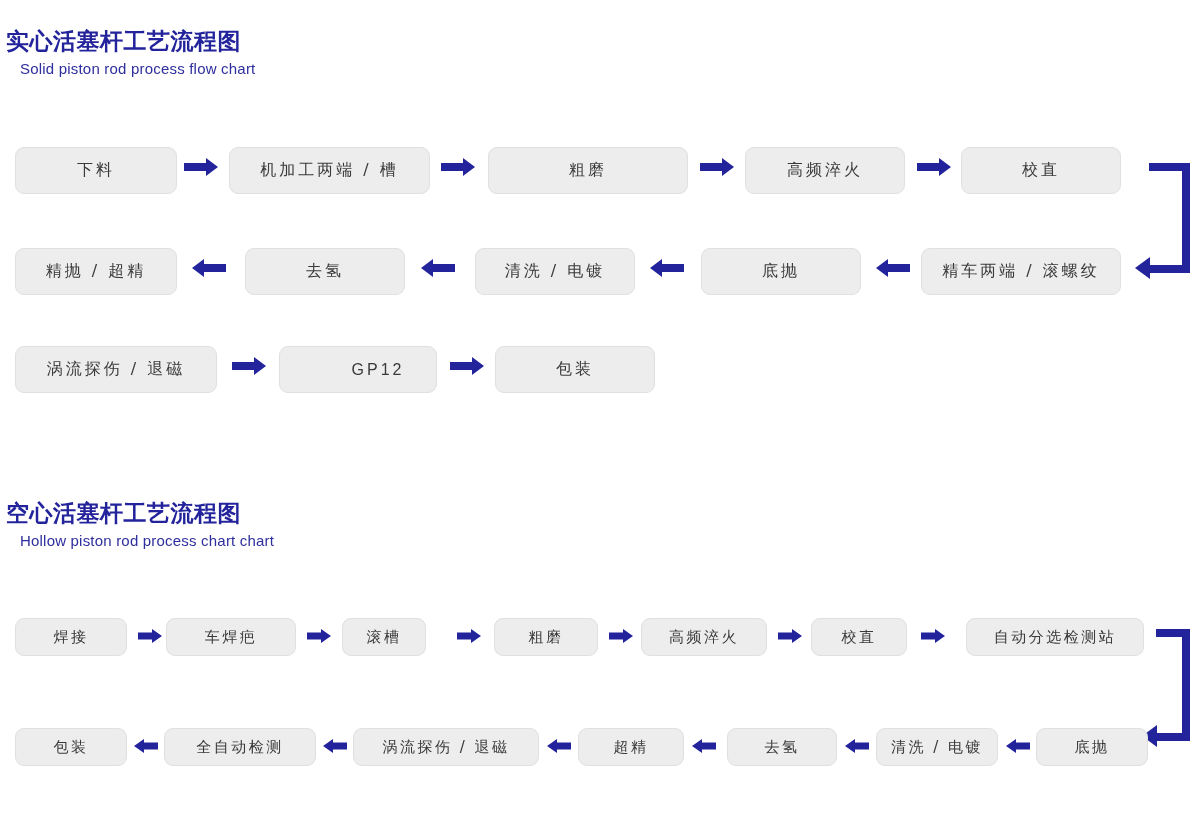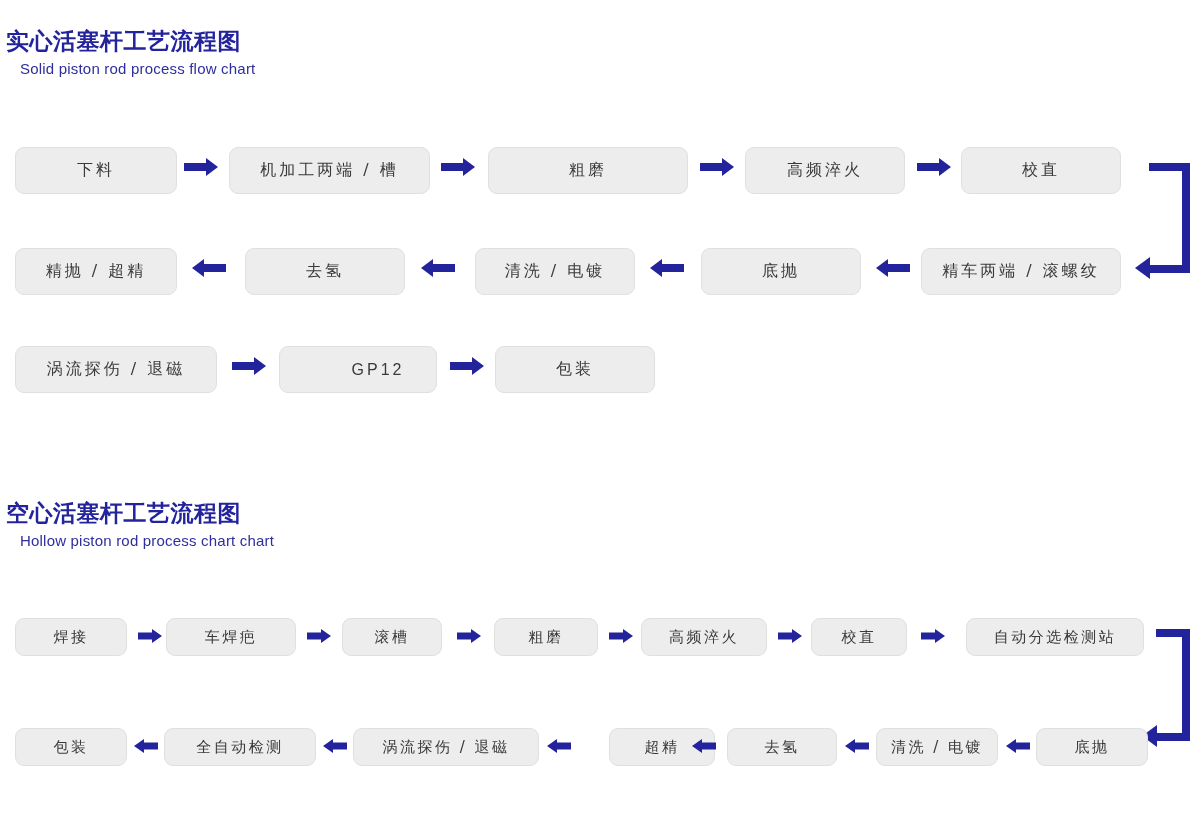--- a/index.html
+++ b/index.html
@@ -193,21 +193,21 @@
     <span class="shaft" style="width:15px"></span>
       <span class="head"></span>
   </div>
 
   <div class="pbox small" style="left:166px; top:618px; width:130px;">车焊疤</div>
   <div class="arrow right small" style="left:307px; top:628px; width:24px; height:16px;">
     <span class="shaft" style="width:15px"></span>
       <span class="head"></span>
   </div>
 
-  <div class="pbox small" style="left:342px; top:618px; width:100px;">滚槽</div>
+  <div class="pbox small" style="left:342px; top:618px; width:84px;">滚槽</div>
   <div class="arrow right small" style="left:457px; top:628px; width:24px; height:16px;">
     <span class="shaft" style="width:15px"></span>
       <span class="head"></span>
   </div>
 
   <div class="pbox small" style="left:494px; top:618px; width:104px;">粗磨</div>
   <div class="arrow right small" style="left:609px; top:628px; width:24px; height:16px;">
     <span class="shaft" style="width:15px"></span>
       <span class="head"></span>
   </div>
@@ -244,21 +244,21 @@
     <span class="shaft" style="width:15px"></span>
       <span class="head"></span>
   </div>
 
   <div class="pbox small" style="left:353px; top:728px; width:186px;">涡流探伤 / 退磁</div>
   <div class="arrow left small" style="left:547px; top:738px; width:24px; height:16px;">
     <span class="shaft" style="width:15px"></span>
       <span class="head"></span>
   </div>
 
-  <div class="pbox small" style="left:578px; top:728px; width:106px;margin-left:31px;">超精</div>
+  <div class="pbox small" style="left:578px; top:728px; width:106px;">超精</div>
   <div class="arrow left small" style="left:692px; top:738px; width:24px; height:16px;">
     <span class="shaft" style="width:15px"></span>
       <span class="head"></span>
   </div>
 
   <div class="pbox small" style="left:727px; top:728px; width:110px;">去氢</div>
   <div class="arrow left small" style="left:845px; top:738px; width:24px; height:16px;">
     <span class="shaft" style="width:15px"></span>
       <span class="head"></span>
   </div>

